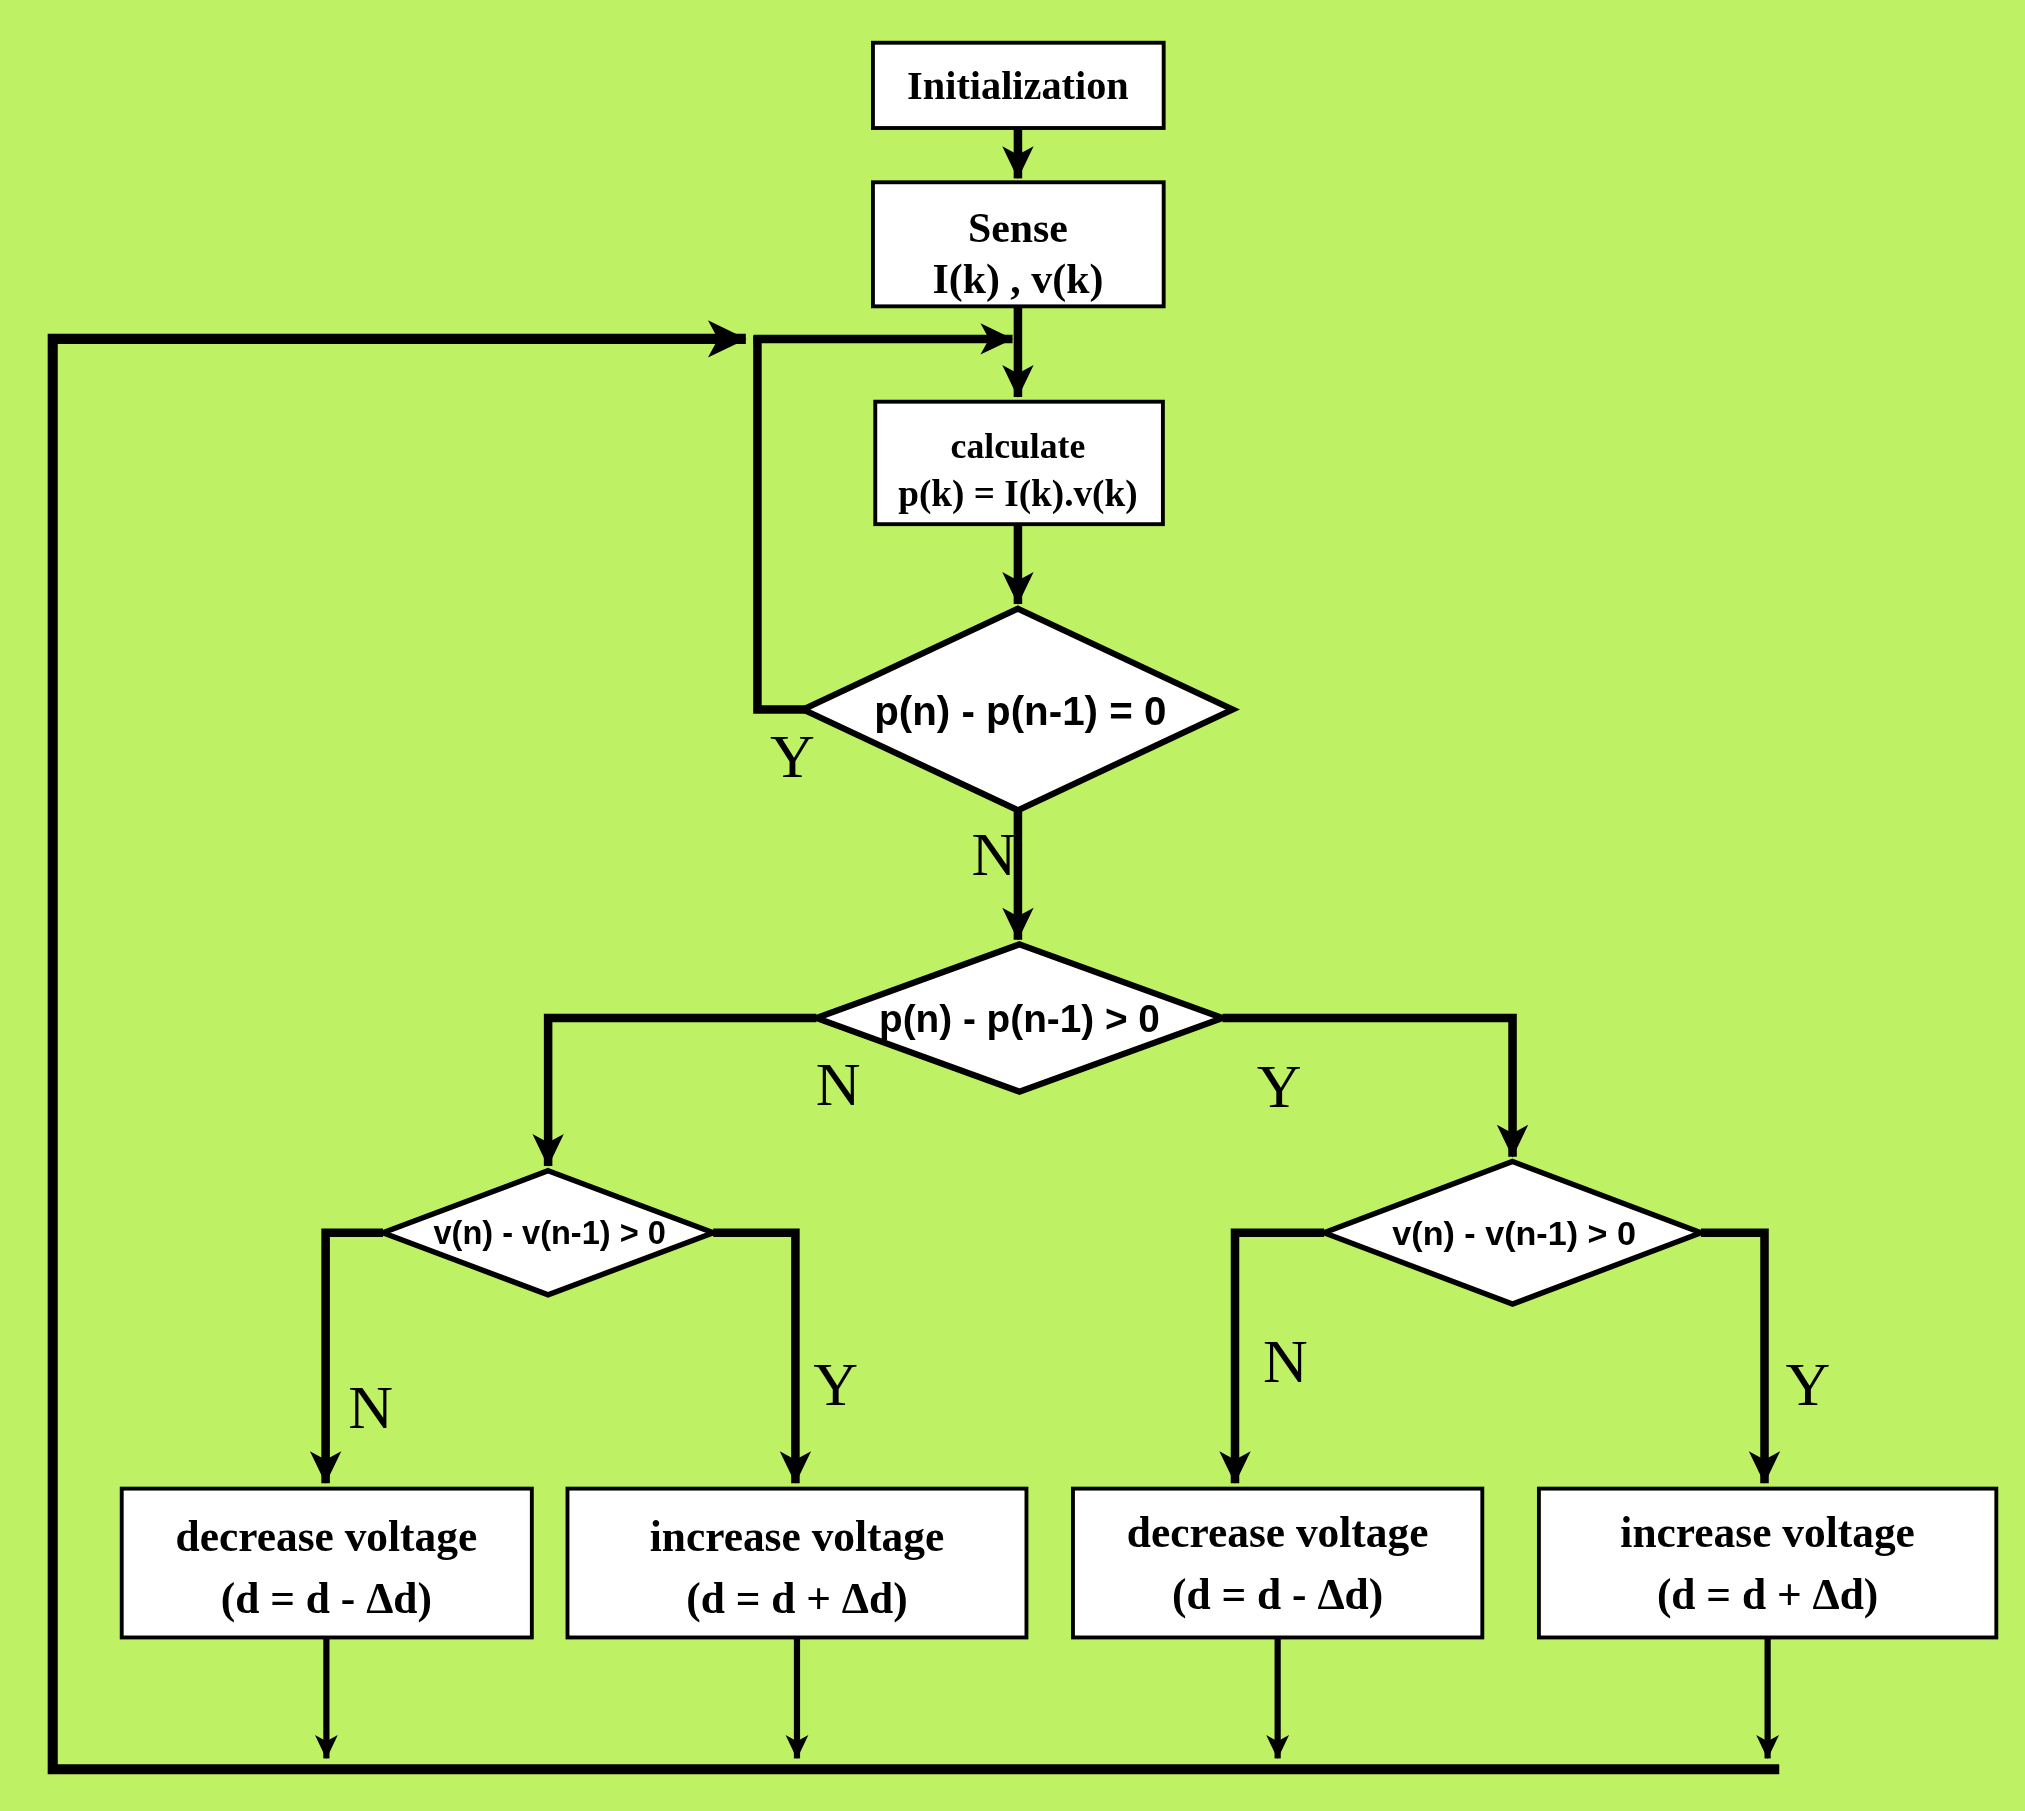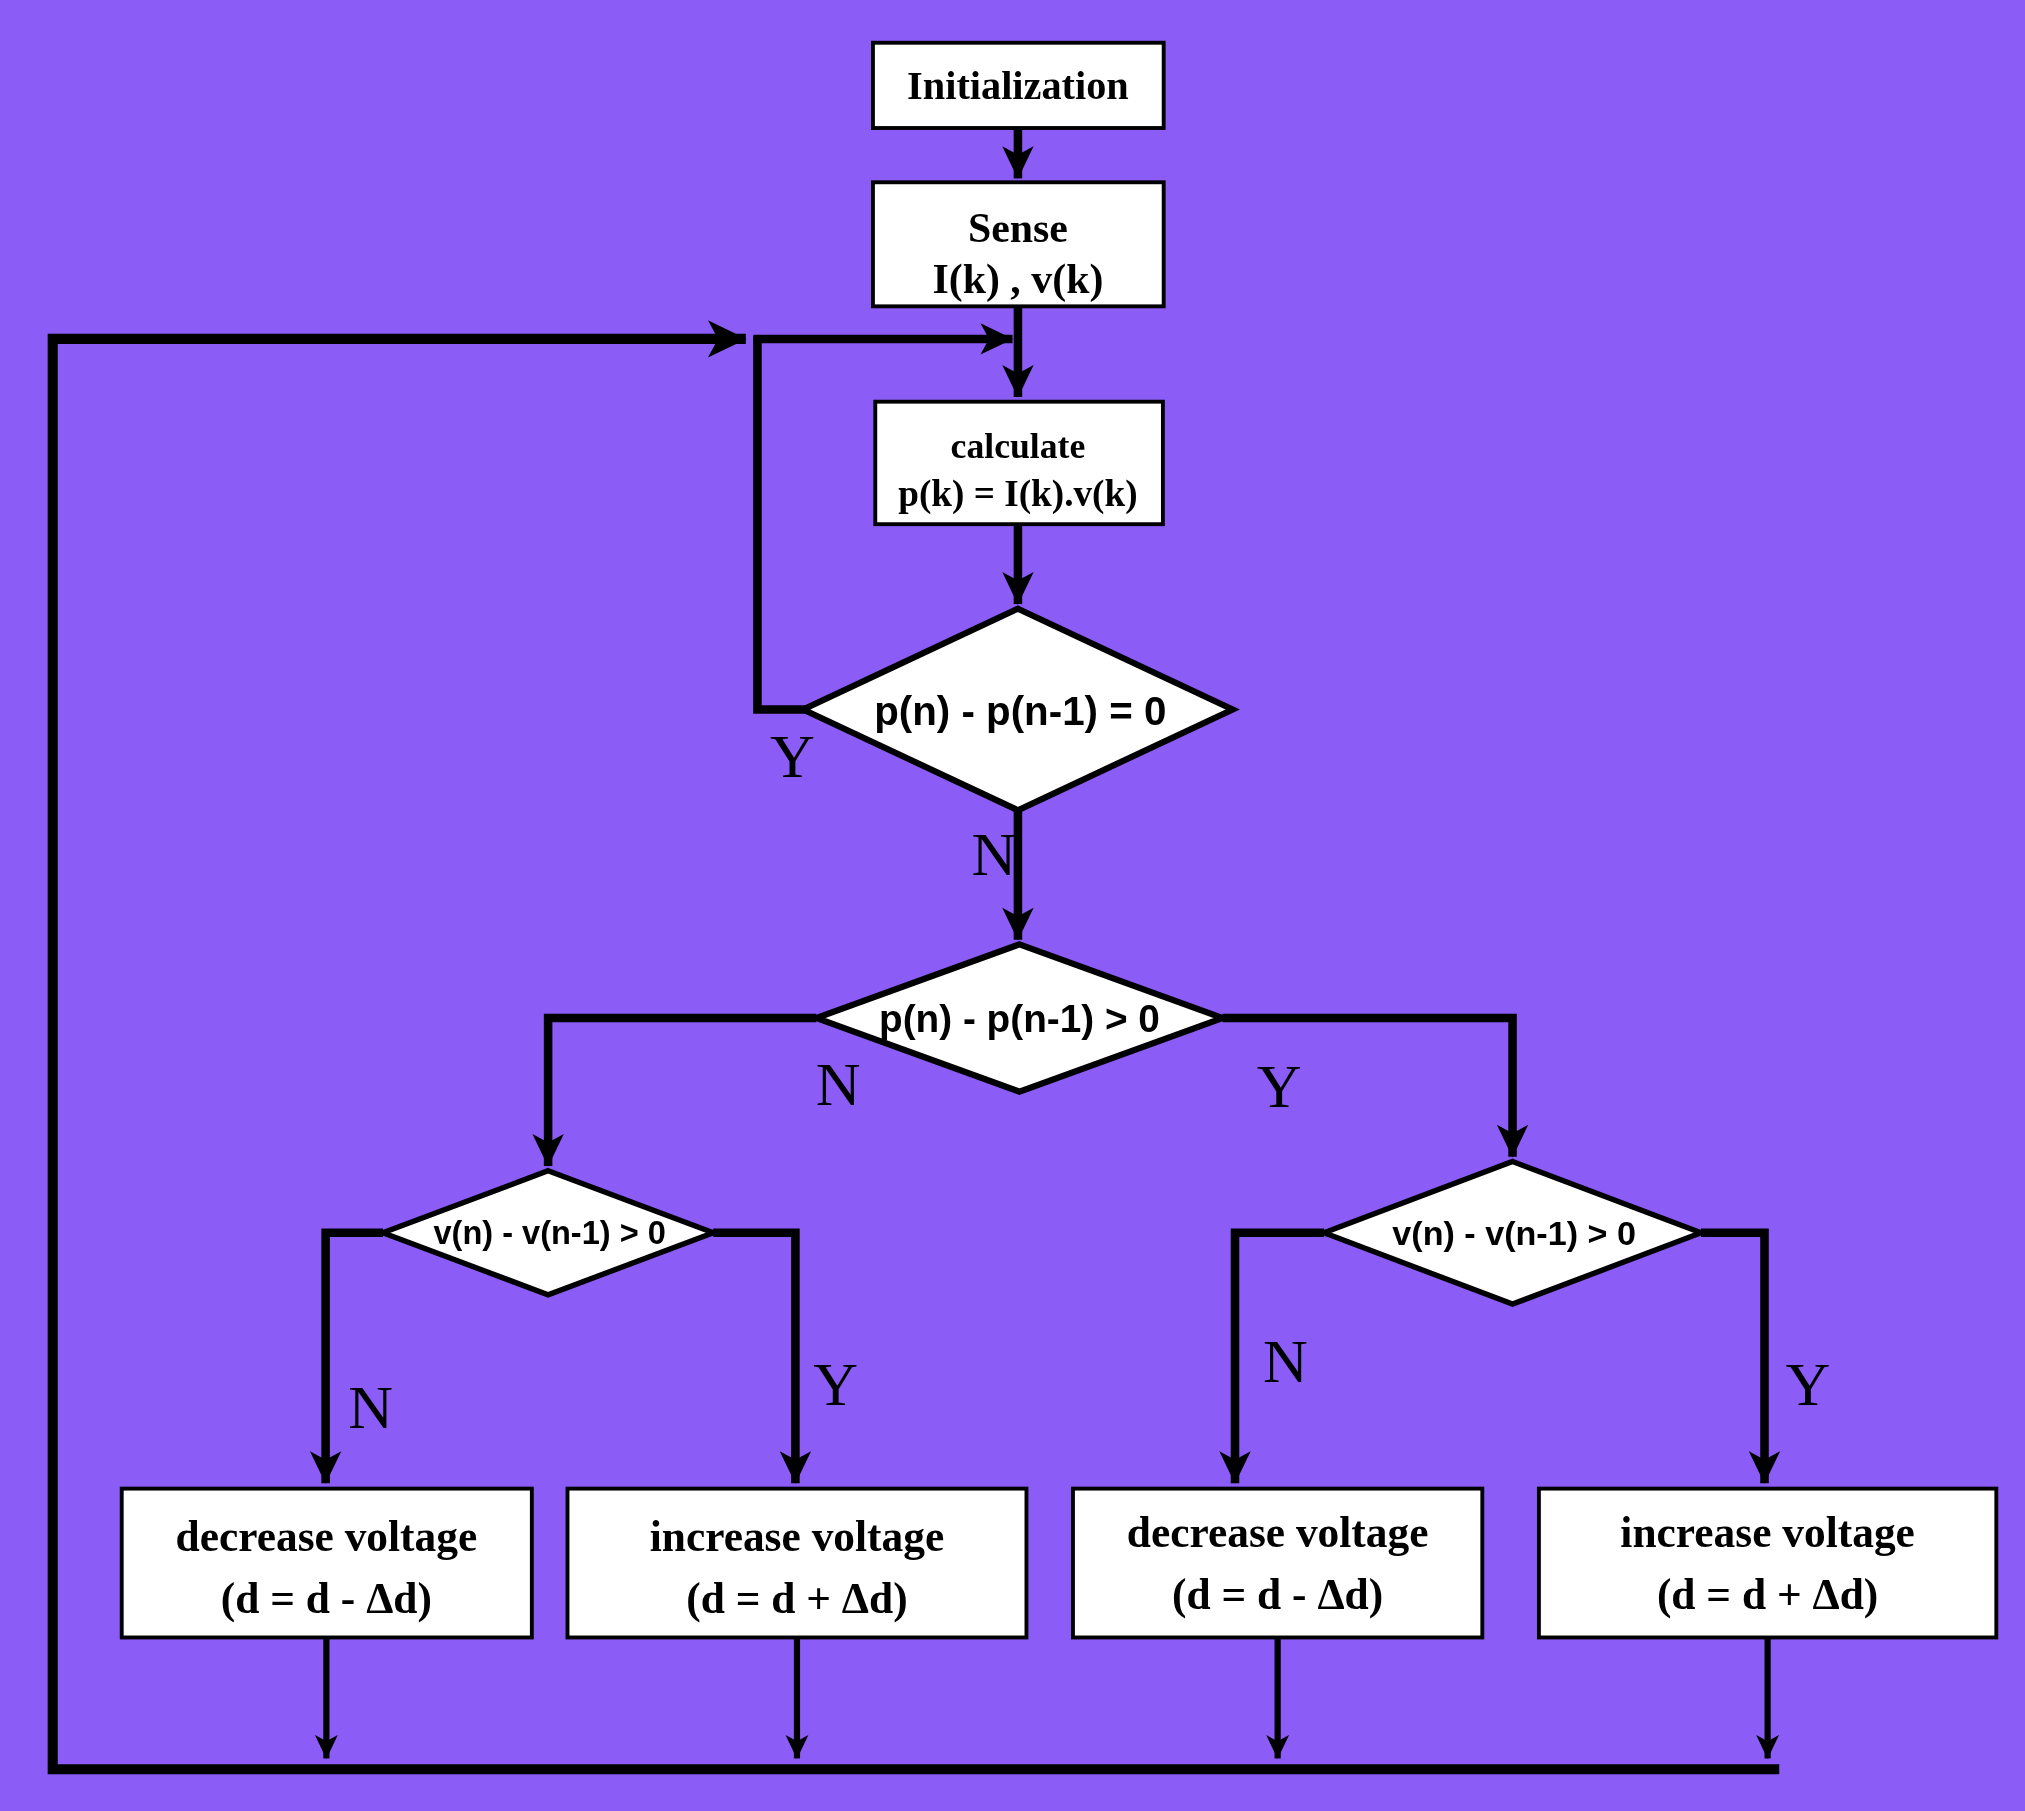--- a/index.html
+++ b/index.html
@@ -1,16 +1,16 @@
 <!DOCTYPE html>
 <html style="font-size:12.4px"><head>
 <meta charset="utf-8">
 <style>
   html,body{margin:0;padding:0;background:#ffffff;}
-  .page{width:2025px;height:1812px;background:#8b5cf6;position:relative;}
+  .page{width:2025px;height:1812px;background:#bef264;position:relative;}
   svg{display:block;}
   .edge{fill:none;stroke:#000000;stroke-linejoin:miter;}
   .ew-main{stroke-width:11;}
   .ew-loop{stroke-width:13;}
   .ew-thin{stroke-width:8;}
   .node{fill:#ffffff;stroke:#000000;}
   .sw-box{stroke-width:5;}
   .sw-d1{stroke-width:8;}
   .sw-d2{stroke-width:8;}
   .sw-d3{stroke-width:7;}

